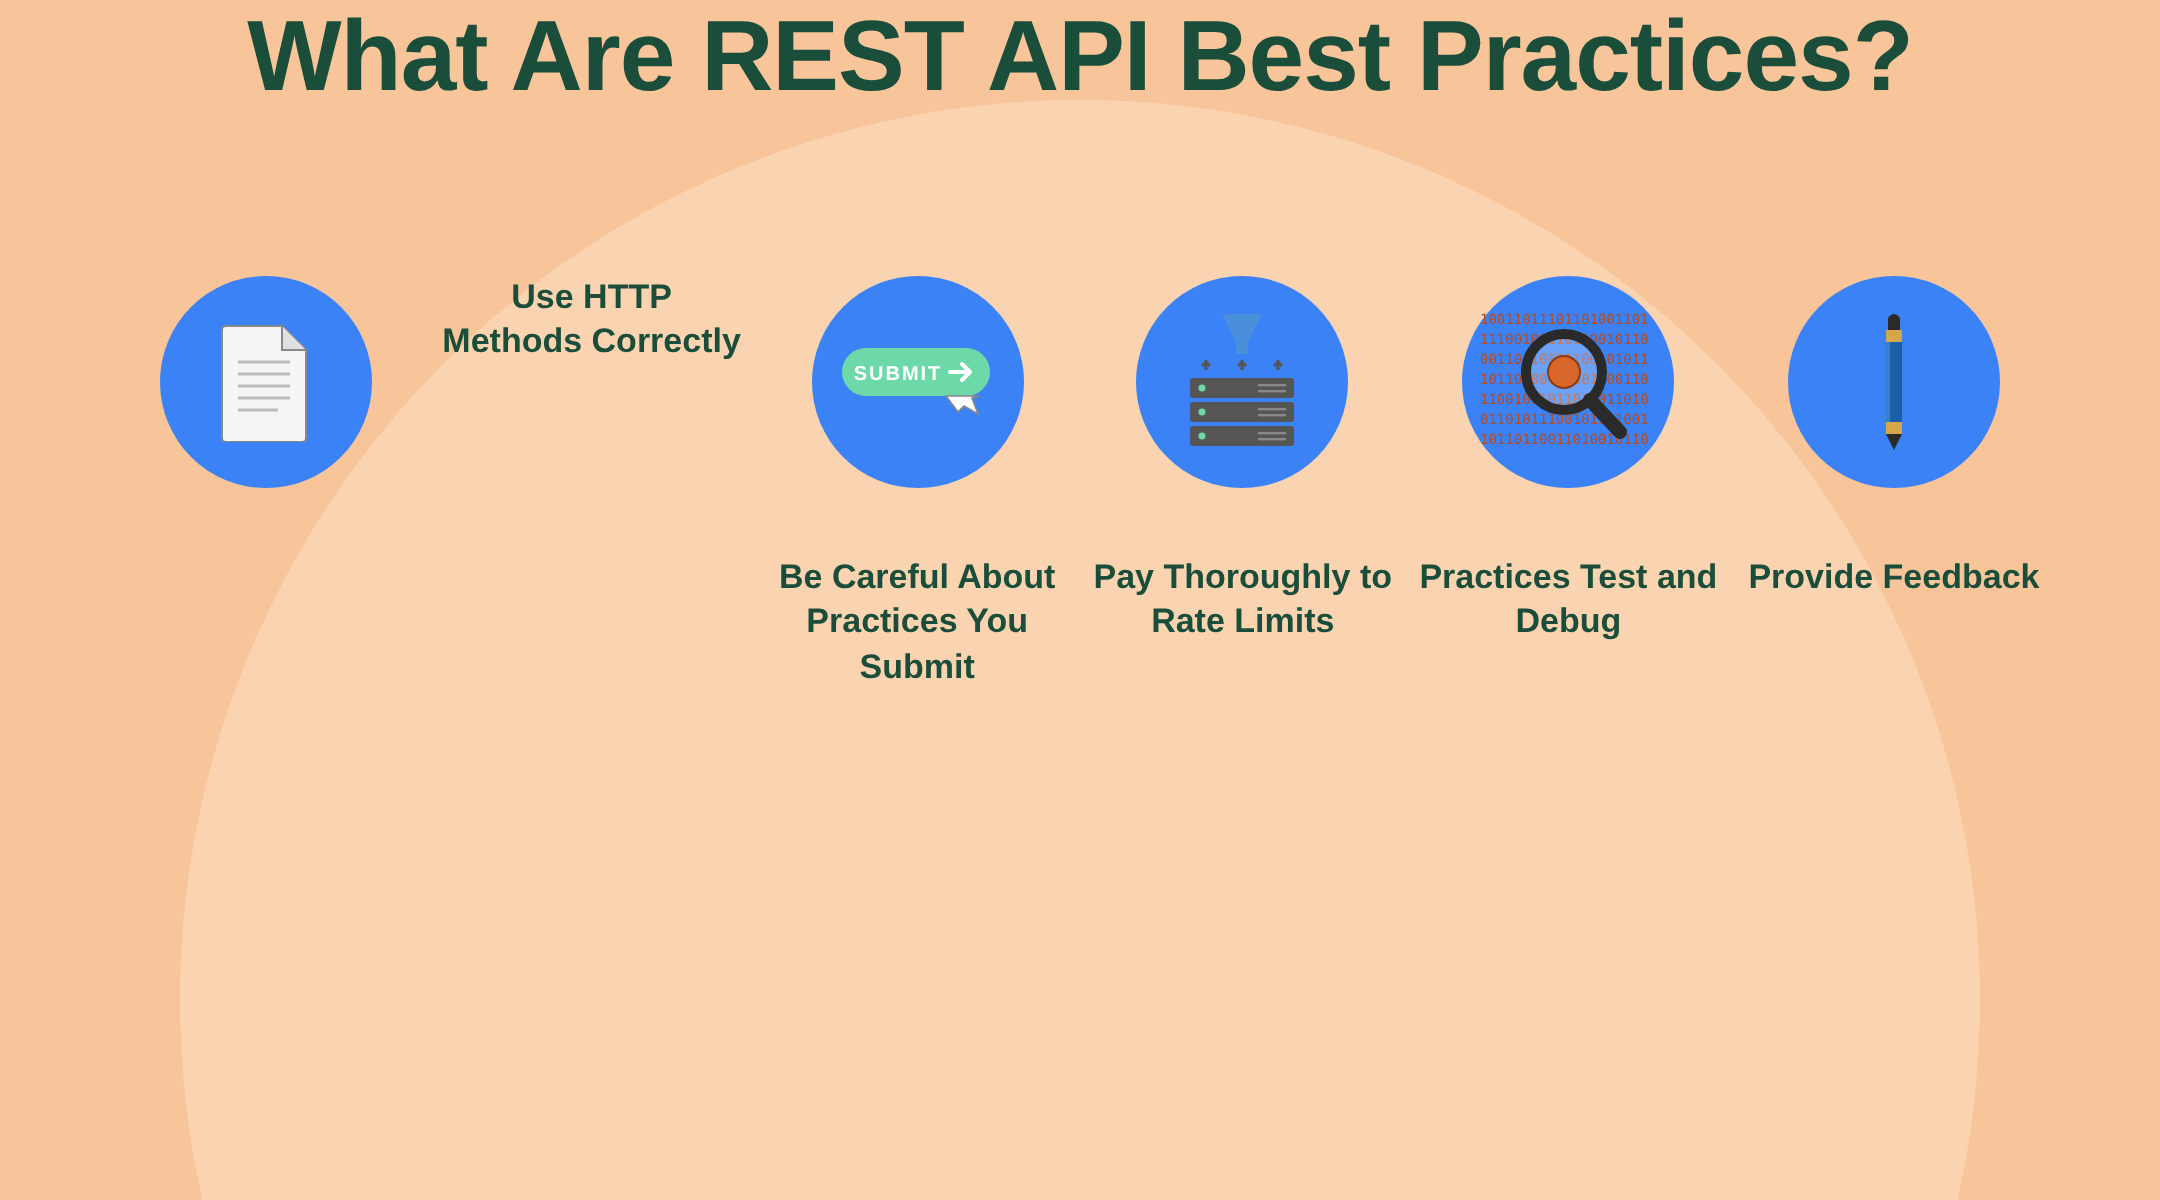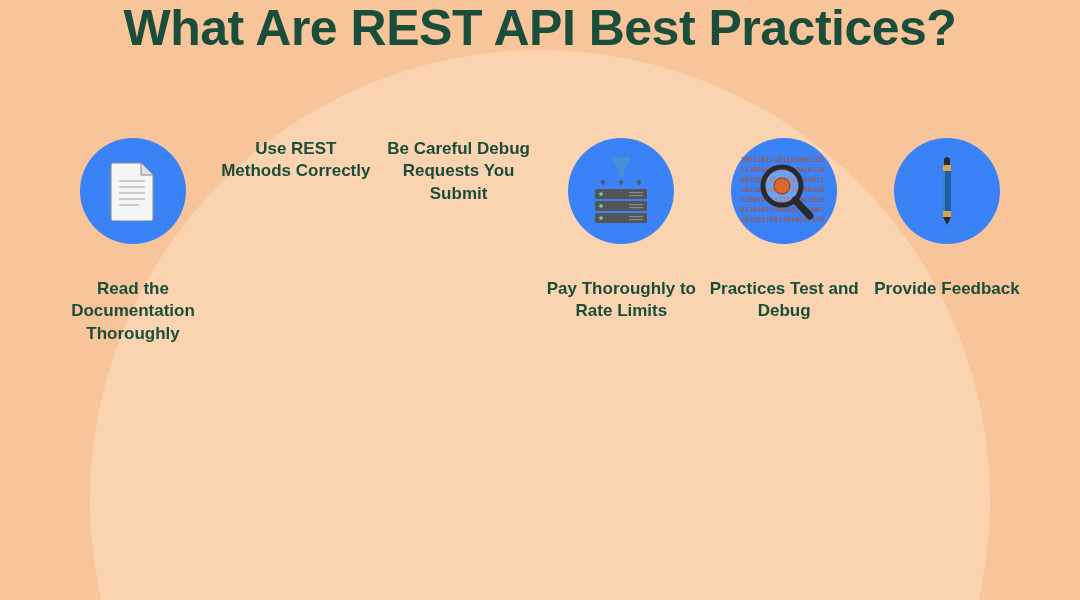--- a/index.html
+++ b/index.html
@@ -88,29 +88,38 @@
             <path d="M4 2 h28 l12 12 v44 a2 2 0 0 1 -2 2 h-38 a2 2 0 0 1 -2 -2 v-54 a2 2 0 0 1 2 -2 z" fill="#f5f5f5" stroke="#888" stroke-width="1"></path>
             <path d="M32 2 v12 h12" fill="#e0e0e0" stroke="#888" stroke-width="1"></path>
             <line x1="10" y1="20" x2="36" y2="20" stroke="#bbb" stroke-width="1.5"></line>
             <line x1="10" y1="26" x2="36" y2="26" stroke="#bbb" stroke-width="1.5"></line>
             <line x1="10" y1="32" x2="36" y2="32" stroke="#bbb" stroke-width="1.5"></line>
             <line x1="10" y1="38" x2="36" y2="38" stroke="#bbb" stroke-width="1.5"></line>
             <line x1="10" y1="44" x2="30" y2="44" stroke="#bbb" stroke-width="1.5"></line>
           </svg>
         </span>
       </div>
-      <div class="item-label">Read the Documentation Thoroughly</div>
     </div>
 
     <div class="item">
-      <div class="item-label">Use REST Methods Correctly</div>
+      <div class="item-label">Use HTTP Methods Correctly</div>
     </div>
 
     <div class="item">
-      <div class="item-label">Be Careful Debug Requests You Submit</div>
+      <div class="icon-circle">
+        <span>
+          <svg width="80" height="46" viewBox="0 0 80 46">
+            <rect x="2" y="6" width="74" height="24" rx="12" fill="#6dd9a8"></rect>
+            <text x="30" y="22" font-size="10" font-weight="700" fill="#fff" text-anchor="middle" font-family="Arial" letter-spacing="1">SUBMIT</text>
+            <path d="M56 18 h10 M62 14 l4 4 l-4 4" stroke="#fff" stroke-width="2" fill="none" stroke-linecap="round" stroke-linejoin="round"></path>
+            <path d="M54 30 l6 8 l3 -3 l7 4 l-3 -8 l4 -1 z" fill="#fff" stroke="#888" stroke-width="0.8"></path>
+          </svg>
+        </span>
+      </div>
+      <div class="item-label">Be Careful About Practices You Submit</div>
     </div>
 
     <div class="item">
       <div class="icon-circle">
         <span>
           <svg width="64" height="72" viewBox="0 0 64 72">
             <path d="M22 2 h20 l-7 14 v6 h-6 v-6 z" fill="#4a8fd9"></path>
             <path d="M14 30 l0 -5 M14 26 l-2 2 M14 26 l2 2" stroke="#555" stroke-width="1.5" fill="none"></path>
             <path d="M32 30 l0 -5 M32 26 l-2 2 M32 26 l2 2" stroke="#555" stroke-width="1.5" fill="none"></path>
             <path d="M50 30 l0 -5 M50 26 l-2 2 M50 26 l2 2" stroke="#555" stroke-width="1.5" fill="none"></path>

